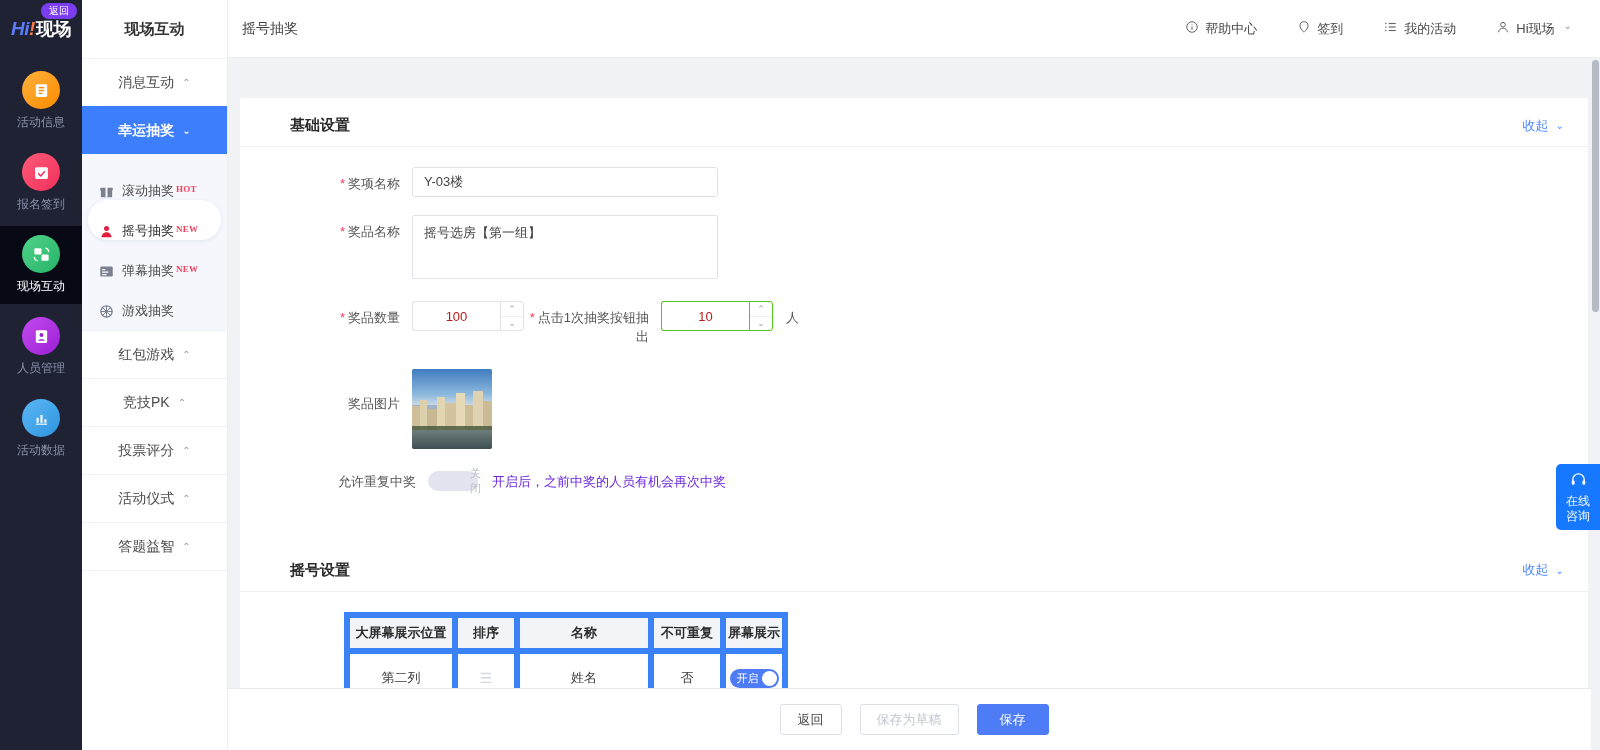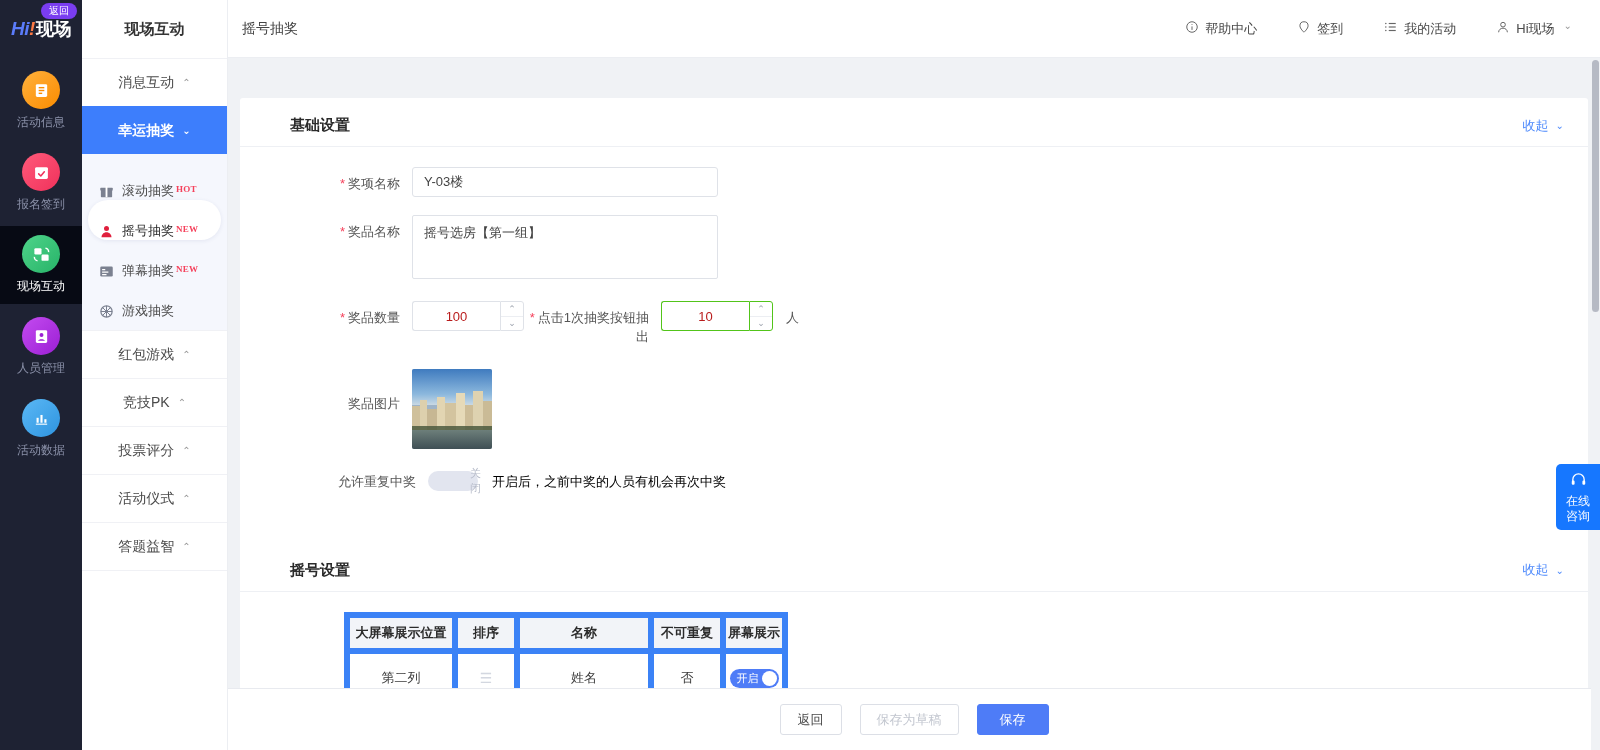--- a/index.html
+++ b/index.html
@@ -168,21 +168,21 @@
            background: linear-gradient(#6d7f7a,#3f4f55); }
   .green { position:absolute; bottom:18%; left:0; width:100%; height:10%;
            background: #4c5a3e; opacity:.85; }
 
   .switch-off {
     display: inline-flex; align-items: center; height: 20px; width: 50px;
     background: #e2e5ef; border-radius: 10px; padding: 2px; cursor: pointer; gap: 36px;
   }
   .switch-off .knob { width: 16px; height: 16px; border-radius: 50%; background: #fff; }
   .switch-off .txt { font-size: 11px; color: #b6bbc9; margin-left: 4px; }
-  .hint { font-size: 13px; color: #000000; margin-left: 14px; }
+  .hint { font-size: 13px; color: #6d28d9; margin-left: 14px; }
 
   
   .tbl-wrap { padding: 20px 0 0 104px; }
   table { border-collapse: collapse; }
   th, td {
     border: 6px solid #3b82f6; font-size: 13px; color: #3a3a3a;
     text-align: center; height: 36px;
   }
   th { background: #f2f4f8; font-weight: bold; color: #2b2b2b; }
   td { height: 55px; background: #fff; }

